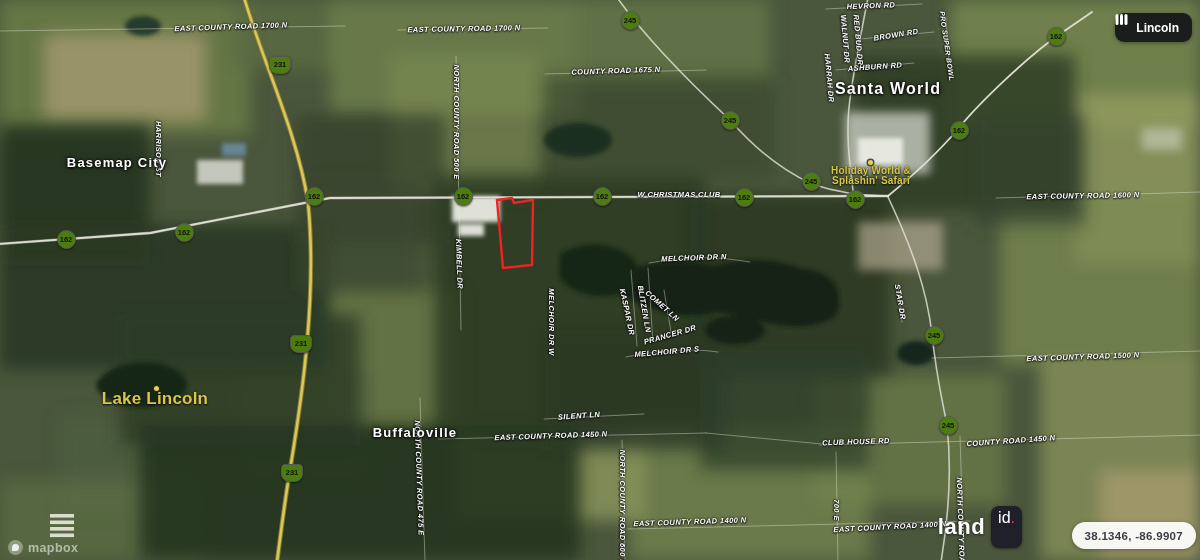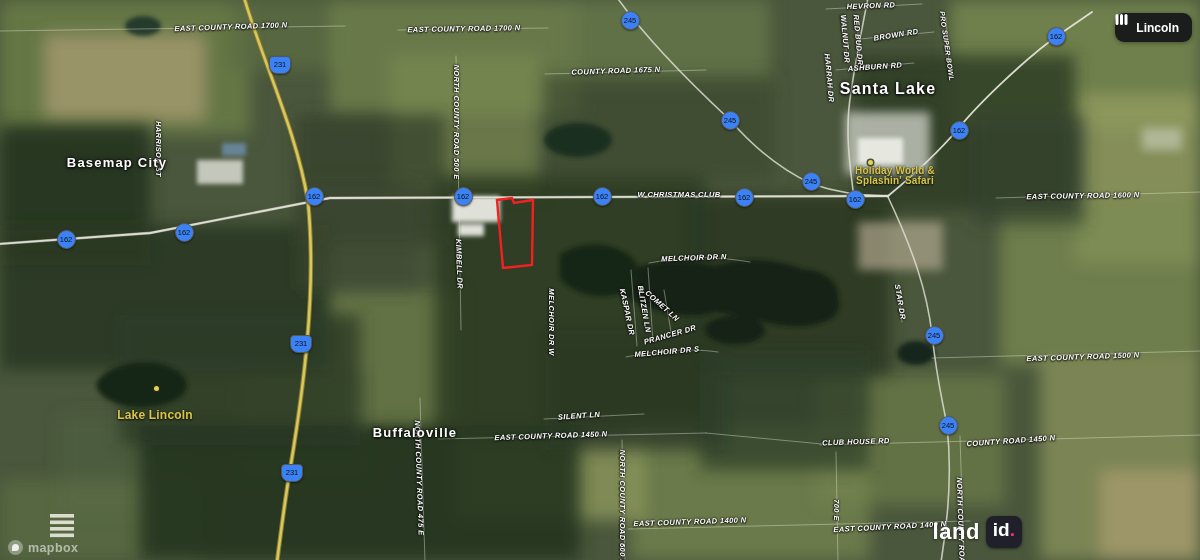--- a/index.html
+++ b/index.html
@@ -16,35 +16,35 @@
   .lbl.place{color:#fff;font-weight:bold;letter-spacing:1.2px;white-space:pre;
              text-shadow:0 0 3px #000,0 1px 3px rgba(0,0,0,.9),0 0 6px rgba(0,0,0,.5);}
   .lbl.poi{color:#d9c548;font-weight:bold;font-size:10px;text-align:center;
            white-space:pre-line;letter-spacing:.2px;
            text-shadow:0 0 2px #1d2414,0 1px 2px rgba(0,0,0,.9);}
   .poi-dot{position:absolute;width:5px;height:5px;border-radius:50%;
            background:#e4d25a;box-shadow:0 0 0 1.5px rgba(40,40,20,.8);}
 
   
   .shield{position:absolute;display:flex;align-items:center;justify-content:center;
-          background:#3b82f6;color:#111;font-weight:normal;
+          background:#4d7c0f;color:#111;font-weight:bold;
           box-shadow:0 1px 2px rgba(0,0,0,.5);}
   .shield.sr{width:17px;height:17px;border-radius:50%;font-size:7.5px;border:1px solid #5a5a5a;}
   .shield.us{width:20px;height:16px;border-radius:4px 4px 8px 8px;font-size:7.5px;border:1px solid #555;}
 
   
   #basemap-btn{position:absolute;right:8px;top:13px;height:29px;padding:0 13px;
      display:flex;align-items:center;gap:8px;background:rgba(18,18,24,.9);
      border:none;border-radius:9px;color:#fff;font-weight:bold;font-size:12px;
      font-family:"Liberation Sans",sans-serif;cursor:pointer;box-shadow:0 1px 4px rgba(0,0,0,.4);}
   #brand{position:absolute;right:178px;bottom:12px;display:flex;align-items:center;gap:6px;}
   #brand .land{color:#fff;font-size:22px;font-weight:bold;letter-spacing:.5px;
      text-shadow:0 1px 3px rgba(0,0,0,.6);}
-  #brand .idbox{background:#20202b;border-radius:8px;padding:3px 7px 7px 7px;
-     color:#fff;font-size:19px;font-weight:bold;box-shadow:0 1px 3px rgba(0,0,0,.5);}
+  #brand .idbox{background:#20202b;border-radius:8px;padding:3px 7px 21px 7px;
+     color:#fff;font-size:16px;font-weight:normal;box-shadow:0 1px 3px rgba(0,0,0,.5);}
   #brand .idbox .dot{color:#ff2d78;}
   #coords{position:absolute;right:4px;bottom:11px;height:27px;padding:0 13px;
      display:flex;align-items:center;background:rgba(255,255,255,.93);border-radius:14px;
      color:#3c3c46;font-size:11.5px;font-weight:bold;letter-spacing:.3px;
      box-shadow:0 1px 4px rgba(0,0,0,.35);}
   #mapbox{position:absolute;left:8px;bottom:5px;display:flex;align-items:center;gap:5px;
      text-decoration:none;cursor:pointer;}
   #mapbox .mb-circle{width:15px;height:15px;border-radius:50%;
      background:rgba(255,255,255,.35);position:relative;}
   #mapbox .mb-circle::after{content:"";position:absolute;left:4px;top:4px;width:7px;height:7px;
@@ -220,25 +220,25 @@
       <div class="lbl road" style="left: 622px; top: 507px; transform: translate(-50%, -50%) rotate(90deg);">NORTH COUNTY ROAD 600 E</div>
       <div class="lbl road" style="left: 961px; top: 535px; transform: translate(-50%, -50%) rotate(88deg);">NORTH COUNTY ROAD 800 E</div>
       <div class="lbl road" style="left: 836px; top: 510px; transform: translate(-50%, -50%) rotate(90deg);">700 E</div>
       <div class="lbl road" style="left: 900px; top: 302px; transform: translate(-50%, -50%) rotate(80deg);">STAR DR</div>
       <div class="lbl road" style="left: 829px; top: 78px; transform: translate(-50%, -50%) rotate(85deg);">HARRAH DR</div>
       <div class="lbl road" style="left: 845px; top: 39px; transform: translate(-50%, -50%) rotate(85deg);">WALNUT DR</div>
       <div class="lbl road" style="left: 858px; top: 40px; transform: translate(-50%, -50%) rotate(85deg);">RED BUD DR</div>
       <div class="lbl road" style="left: 947px; top: 46px; transform: translate(-50%, -50%) rotate(82deg); font-size: 7px;">PRO SUPER BOWL</div>
       <div class="lbl road" style="left: 158px; top: 149px; transform: translate(-50%, -50%) rotate(90deg);">HARRISON ST</div>
       <div class="lbl place" style="left: 117px; top: 162px; transform: translate(-50%, -50%) rotate(0deg); font-size: 13px;">Basemap City</div>
-      <div class="lbl place" style="left: 888px; top: 89px; transform: translate(-50%, -50%) rotate(0deg); font-size: 16px;">Santa Lake</div>
+      <div class="lbl place" style="left: 888px; top: 89px; transform: translate(-50%, -50%) rotate(0deg); font-size: 16px;">Santa World</div>
       <div class="lbl place" style="left: 415px; top: 432px; transform: translate(-50%, -50%) rotate(0deg); font-size: 13px;">Buffaloville</div>
-      <div class="lbl poi" style="left: 871px; top: 176px; transform: translate(-50%, -50%) rotate(0deg); margin-left: 24px;">Holiday World &amp;
+      <div class="lbl poi" style="left: 871px; top: 176px; transform: translate(-50%, -50%) rotate(0deg);">Holiday World &amp;
 Splashin' Safari</div>
-      <div class="lbl poi" style="left: 155px; top: 415px; transform: translate(-50%, -50%) rotate(0deg); font-size: 12px;">Lake Lincoln</div>
+      <div class="lbl poi" style="left: 155px; top: 398px; transform: translate(-50%, -50%) rotate(0deg); font-size: 17px;">Lake Lincoln</div>
       <div class="poi-dot" style="left: 867.5px; top: 159.5px;"></div>
       <div class="poi-dot" style="left: 153.5px; top: 385.5px;"></div>
       <div class="shield sr" style="left: 56.5px; top: 229.5px;">162</div>
       <div class="shield sr" style="left: 174.5px; top: 222.5px;">162</div>
       <div class="shield sr" style="left: 304.5px; top: 186.5px;">162</div>
       <div class="shield sr" style="left: 453.5px; top: 186.5px;">162</div>
       <div class="shield sr" style="left: 592.5px; top: 186.5px;">162</div>
       <div class="shield sr" style="left: 734.5px; top: 187.5px;">162</div>
       <div class="shield sr" style="left: 845.5px; top: 189.5px;">162</div>
       <div class="shield sr" style="left: 949.5px; top: 120.5px;">162</div>
@@ -262,19 +262,22 @@
       </svg>
     </span>
     <span>Lincoln</span>
   </button>
 
   <div id="brand">
     <span class="land">land</span>
     <span class="idbox"><span>id</span><span class="dot">.</span></span>
   </div>
 
+  <div id="coords">
+    <span>38.1346, -86.9907</span>
+  </div>
 
   <a id="mapbox">
     <span class="mb-circle"></span>
     <span class="mb-word">mapbox</span>
   </a>
 
 </div>
 
 </body></html>

